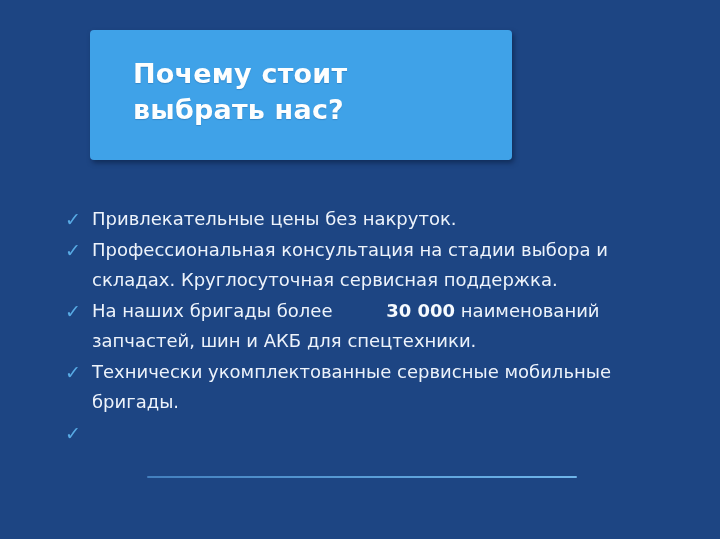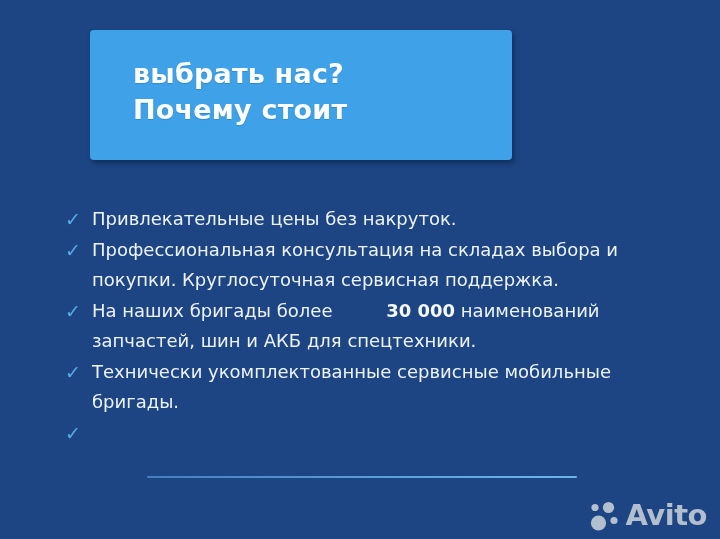--- a/index.html
+++ b/index.html
@@ -89,52 +89,43 @@
     line-height: 38px;
   }
 </style>
 </head>
 <body>
 
 <div class="slide">
 
   <div class="header-box">
     <div class="title">
+      <span class="title-line">Почему стоит</span>
       <span class="title-line">выбрать нас?</span>
-      <span class="title-line">Почему стоит</span>
     </div>
   </div>
 
   <ul class="bullets">
     <li class="bullet">
       <span class="check">✓</span>
       <span class="bullet-text">Привлекательные цены без накруток.</span>
     </li>
     <li class="bullet">
       <span class="check">✓</span>
-      <span class="bullet-text">Профессиональная консультация на складах выбора и покупки. Круглосуточная сервисная поддержка.</span>
+      <span class="bullet-text">Профессиональная консультация на стадии выбора и складах. Круглосуточная сервисная поддержка.</span>
     </li>
     <li class="bullet">
       <span class="check">✓</span>
       <span class="bullet-text"><span>На наших бригады более </span><b>30 000</b><span> наименований запчастей, шин и АКБ для спецтехники.</span></span>
     </li>
     <li class="bullet">
       <span class="check">✓</span>
       <span class="bullet-text">Технически укомплектованные сервисные мобильные бригады.</span>
     </li>
     <li class="bullet">
       <span class="check">✓</span>
     </li>
   </ul>
 
   <div class="divider"></div>
 
-  <div class="footer">
-    <svg class="dots-icon" width="35" height="37" viewBox="0 0 35 37" xmlns="http://www.w3.org/2000/svg">
-      <circle cx="8" cy="10.5" r="3.6" fill="#b2bfce"></circle>
-      <circle cx="21.5" cy="10.5" r="5.6" fill="#b2bfce"></circle>
-      <circle cx="11.5" cy="26" r="7.6" fill="#b2bfce"></circle>
-      <circle cx="27" cy="23.5" r="3.6" fill="#b2bfce"></circle>
-    </svg>
-    <span class="brand">Avito</span>
-  </div>
 
 </div>
 
 </body></html>

